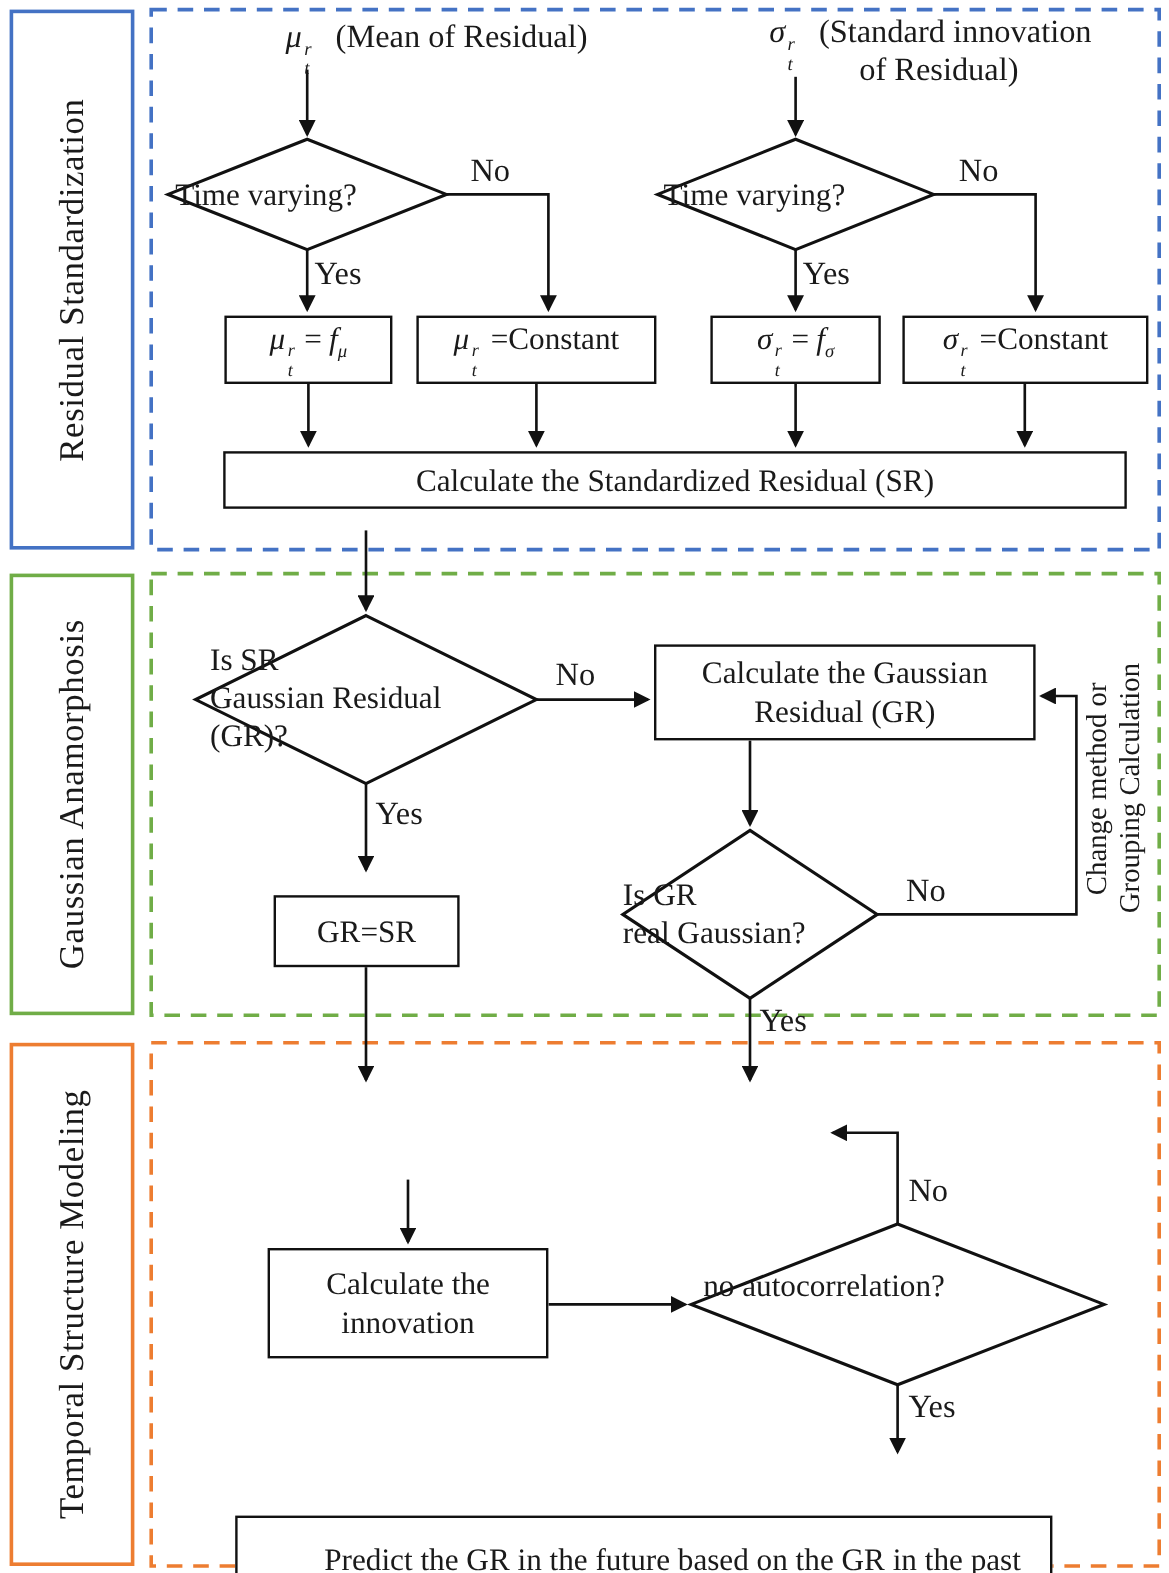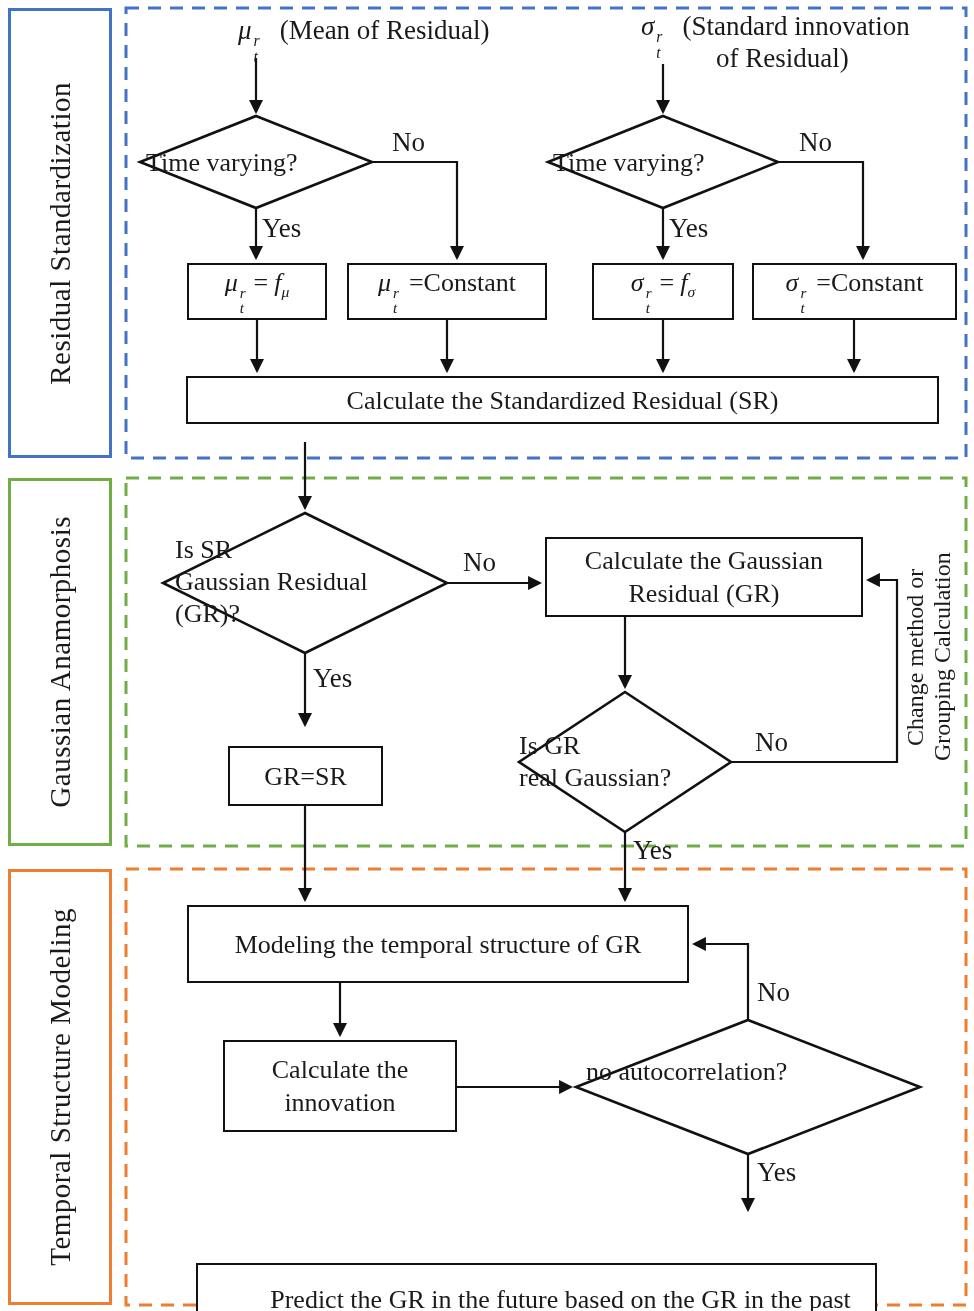--- a/index.html
+++ b/index.html
@@ -166,21 +166,20 @@
 
   <div class="node" style="left:186px;top:376px;width:753px;height:48px;">Calculate the Standardized Residual (SR)</div>
 
   <div class="node" style="left:545px;top:537px;width:318px;height:80px;">
     <div>Calculate the Gaussian</div>
     <div>Residual (GR)</div>
   </div>
 
   <div class="node" style="left:228px;top:730px;width:155px;height:60px;margin-top:16px;">GR=SR</div>
 
-  <div class="node" style="left:187px;top:905px;width:502px;height:78px;">Modeling the temporal structure of GR</div>
 
   <div class="node" style="left:223px;top:1040px;width:234px;height:92px;text-align:center;">
     <div>Calculate the</div>
     <div>innovation</div>
   </div>
 
   <div class="node" style="left:196px;top:1263px;width:681px;height:73px;padding-left:48px;">Predict the GR in the future based on the GR in the past</div>
 
   <div class="annot" style="left:902px;top:502px;height:310px;">
     <div>Change method or</div>

